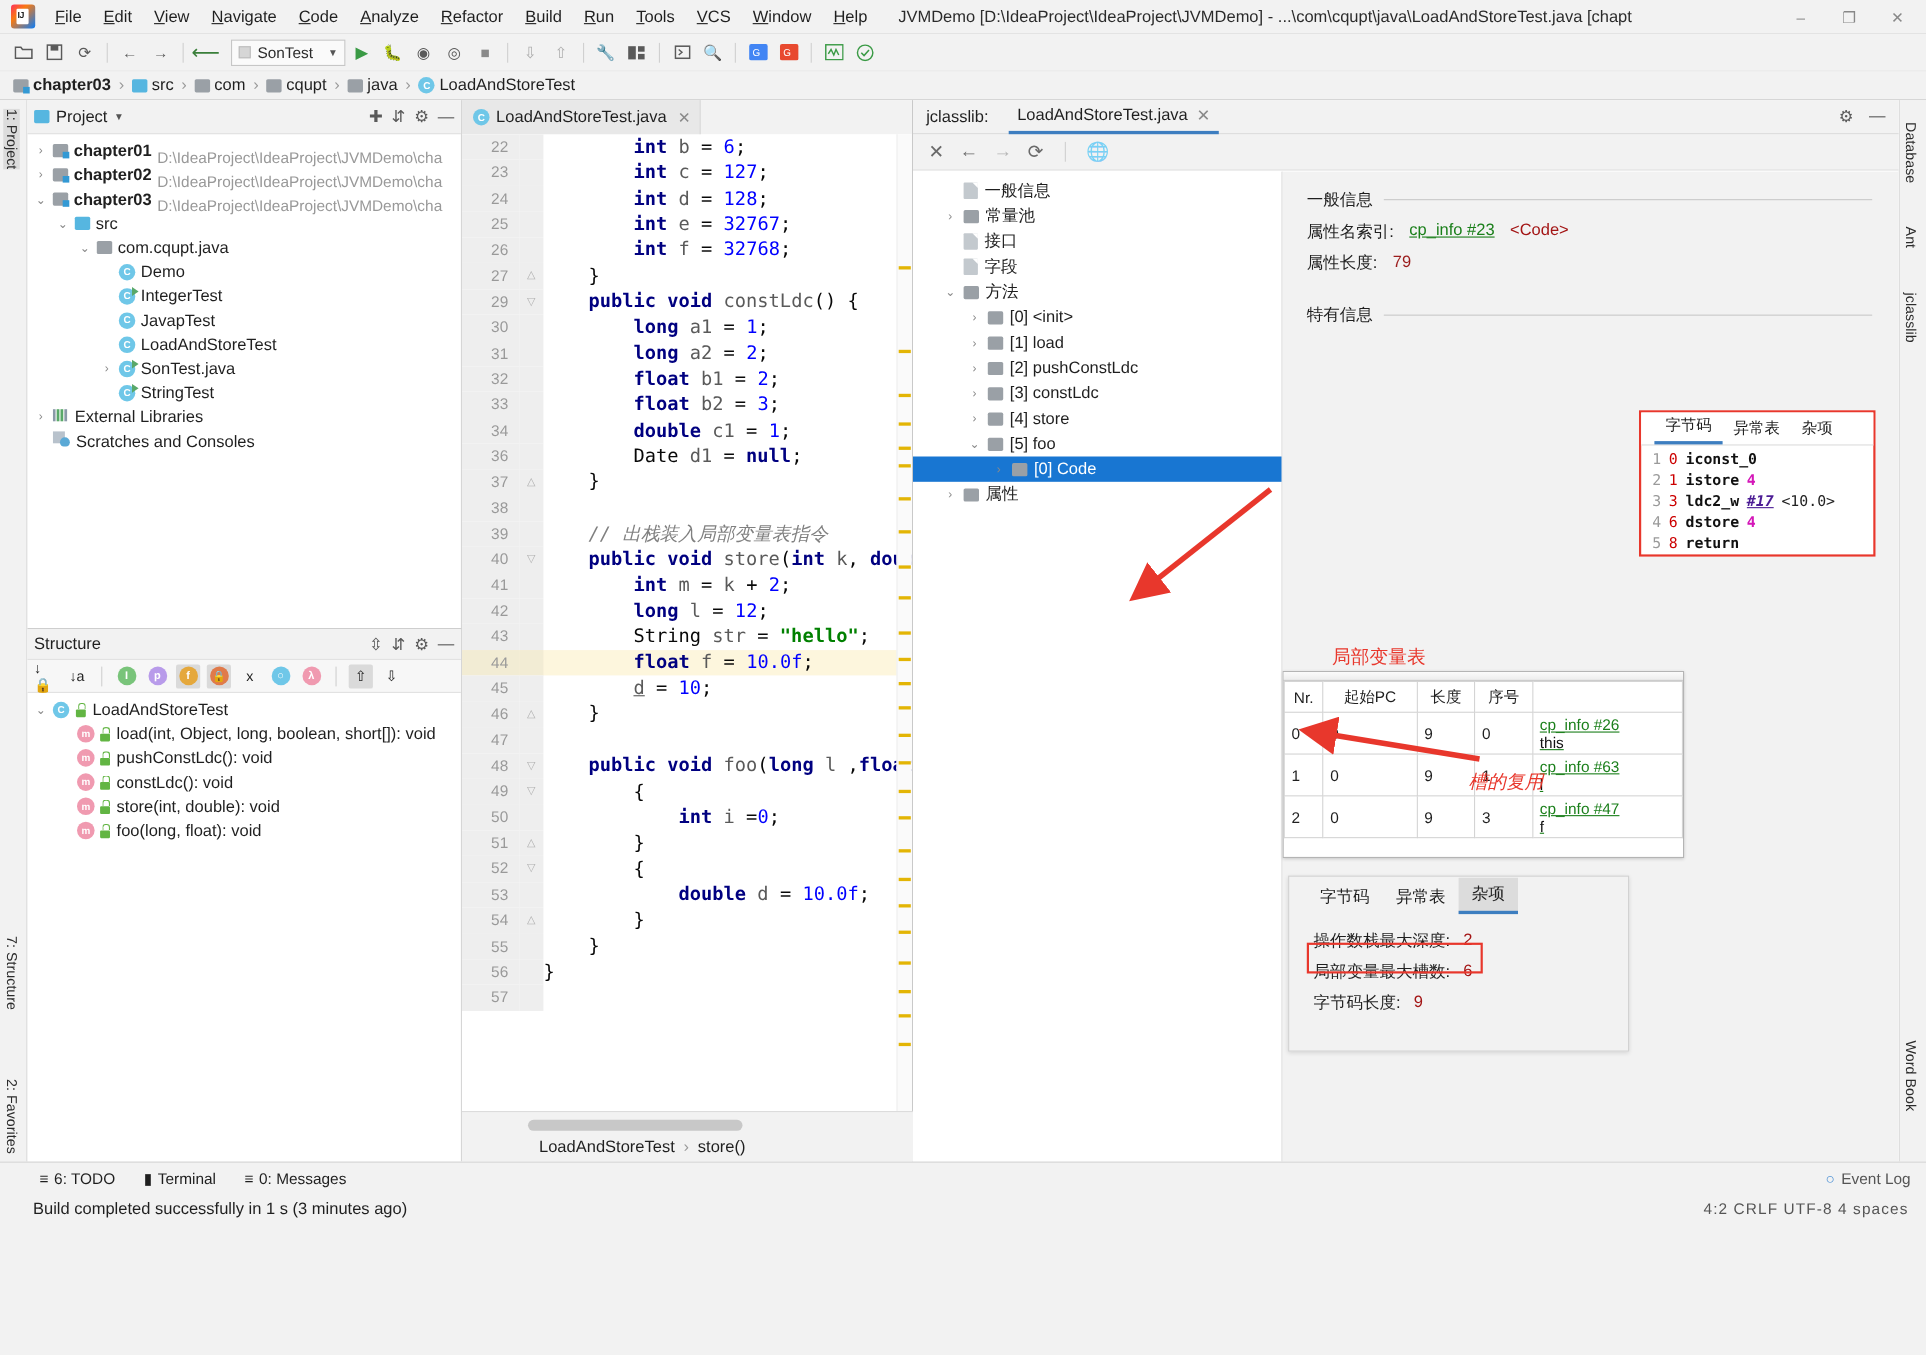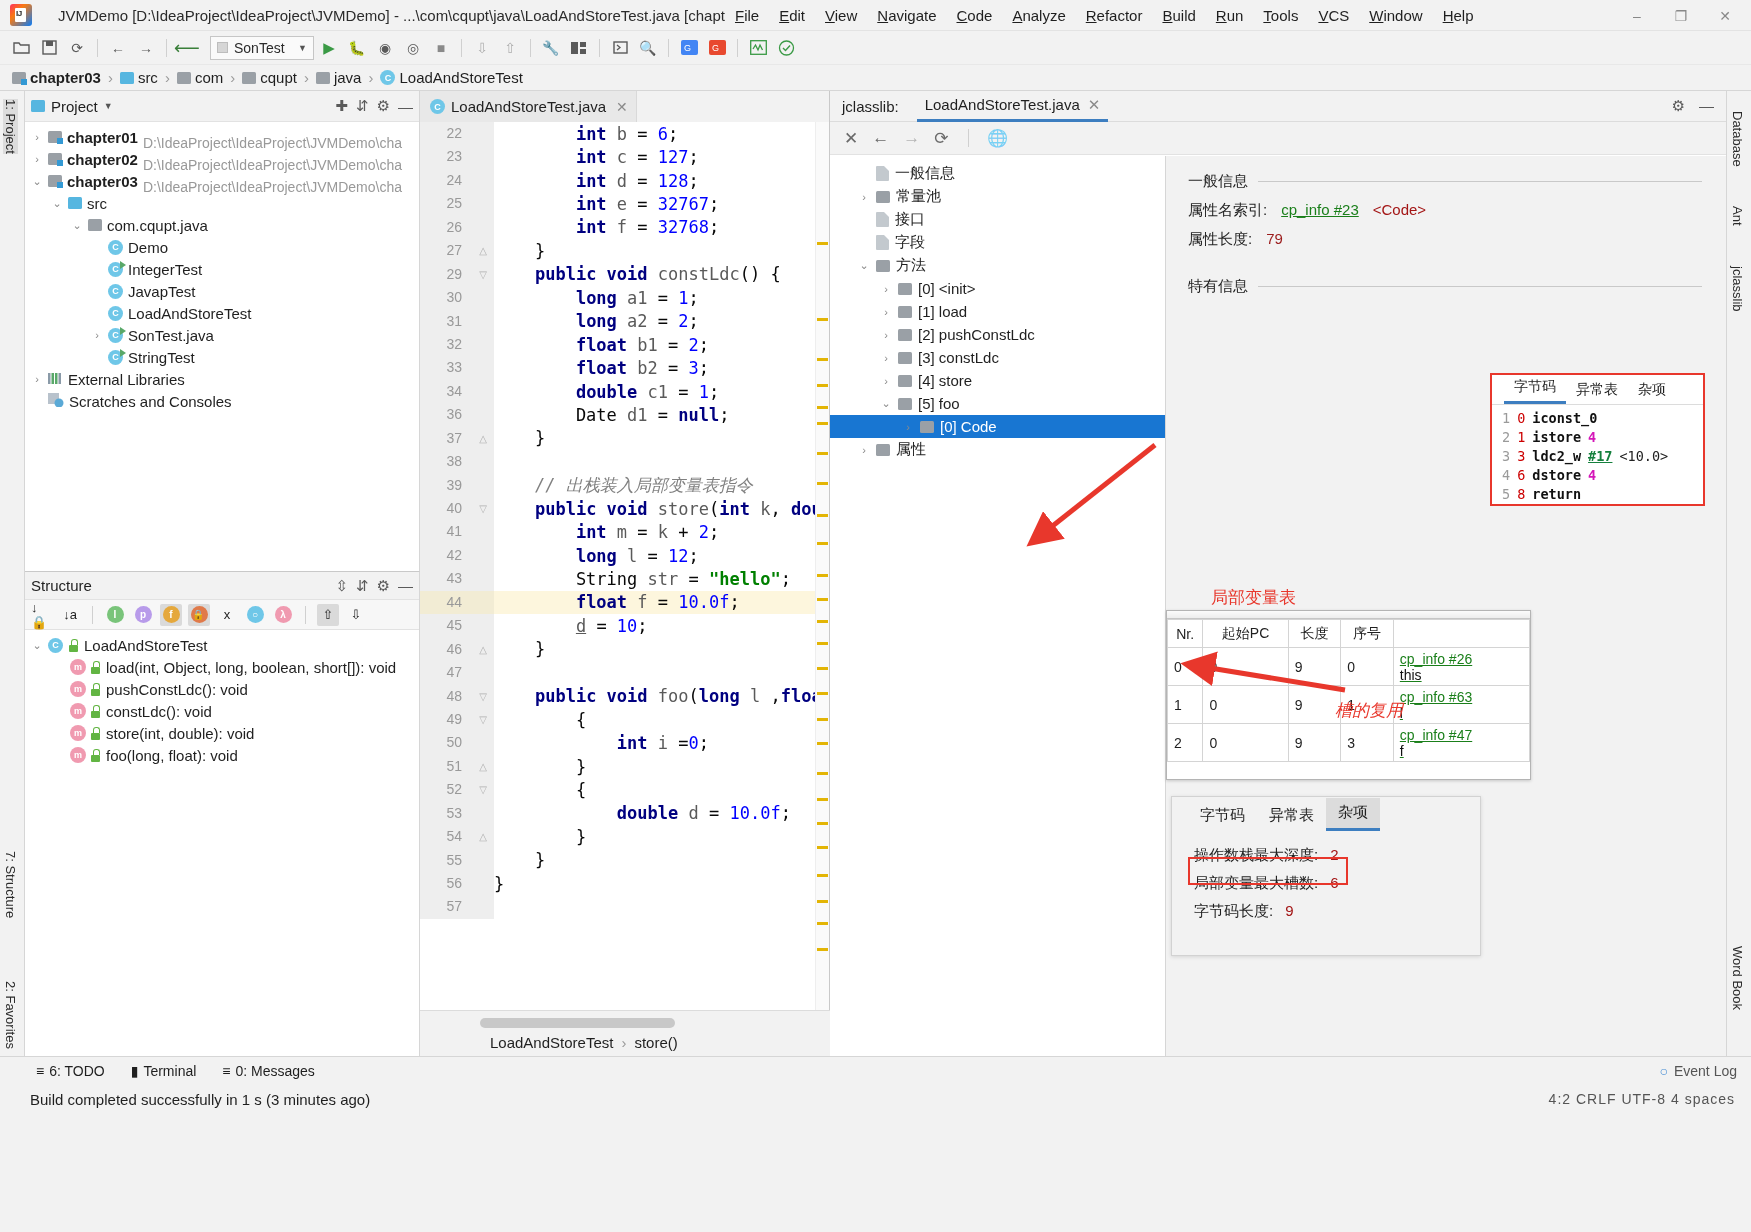--- a/index.html
+++ b/index.html
@@ -172,21 +172,21 @@
   #bctabs { display:flex; gap:0; height:30px; align-items:flex-end; padding-left:12px;
      border-bottom:1px solid #dcdcdc; background:#fff;}
   .bctab { padding:3px 10px 5px; font-size:14px; color:#1f1f1f; }
   .bctab.sel { border-bottom:3px solid #3d7ec0; }
   .bcline { display:flex; gap:7px; font-size:13.5px; padding-left:10px; height:19px;
      align-items:center; font-family:"DejaVu Sans Mono","Liberation Mono",monospace;}
   .bcline .n { color:#9a9a9a; }
   .bcline .off { color:#cc0000; }
   .bcline .op { font-weight:bold; color:#111; }
   .bcline .arg { color:#d416b8; font-weight:bold; }
-  .bcline .cpl { color:#15803d; text-decoration:underline; font-weight:bold;}
+  .bcline .cpl { color:#4c1d95; text-decoration:underline; font-weight:bold;font-style:italic;}
   .bcline .cmtv { color:#222; }
 
   
   #lvt { position:absolute; left:0px; top:454px; width:365px; height:170px; background:#fff;
      border:1px solid #b4b4b4; box-shadow:0 1px 3px rgba(0,0,0,.18); }
   #lvt-grip { height:8px; background:linear-gradient(#fbfbfb,#ededed); border-bottom:1px solid #c6c6c6;}
   #lvt table { border-collapse:collapse; width:100%; font-size:14px; }
   #lvt th { font-weight:normal; border:1px solid #d4d4d4; height:28px; background:#fff; }
   #lvt td { border:1px solid #d4d4d4; height:38px; padding-left:6px; vertical-align:middle; }
   #lvt td.cp { color:#1a7f1a; text-decoration:underline; }
@@ -219,36 +219,36 @@
   #statusbar .right { margin-left:auto; padding-right:16px; color:#555; font-size:14px; letter-spacing:1px;}
 </style>
 </head>
 <body>
 
 <div id="titlebar">
   <div id="ij-logo">
       <div class="b"></div>
       <div class="w"></div>
     </div>
-  <div id="win-title">JVMDemo [D:\IdeaProject\IdeaProject\JVMDemo] - ...\com\cqupt\java\LoadAndStoreTest.java [chapt</div>
   <div id="menubar" style="display:flex;align-items:center;">
       <div class="menu-item"><u>F</u>ile</div>
       <div class="menu-item"><u>E</u>dit</div>
       <div class="menu-item"><u>V</u>iew</div>
       <div class="menu-item"><u>N</u>avigate</div>
       <div class="menu-item"><u>C</u>ode</div>
       <div class="menu-item"><u>A</u>nalyze</div>
       <div class="menu-item"><u>R</u>efactor</div>
       <div class="menu-item"><u>B</u>uild</div>
       <div class="menu-item"><u>R</u>un</div>
       <div class="menu-item"><u>T</u>ools</div>
       <div class="menu-item"><u>V</u>CS</div>
       <div class="menu-item"><u>W</u>indow</div>
       <div class="menu-item"><u>H</u>elp</div>
     </div>
+  <div id="win-title">JVMDemo [D:\IdeaProject\IdeaProject\JVMDemo] - ...\com\cqupt\java\LoadAndStoreTest.java [chapt</div>
   <div id="win-btns">
     <div>–</div>
     <div>❐</div>
     <div>✕</div>
   </div>
 </div>
 
 <div id="toolbar">
   <div class="tb">
     <svg width="17" height="15" viewBox="0 0 17 15">

